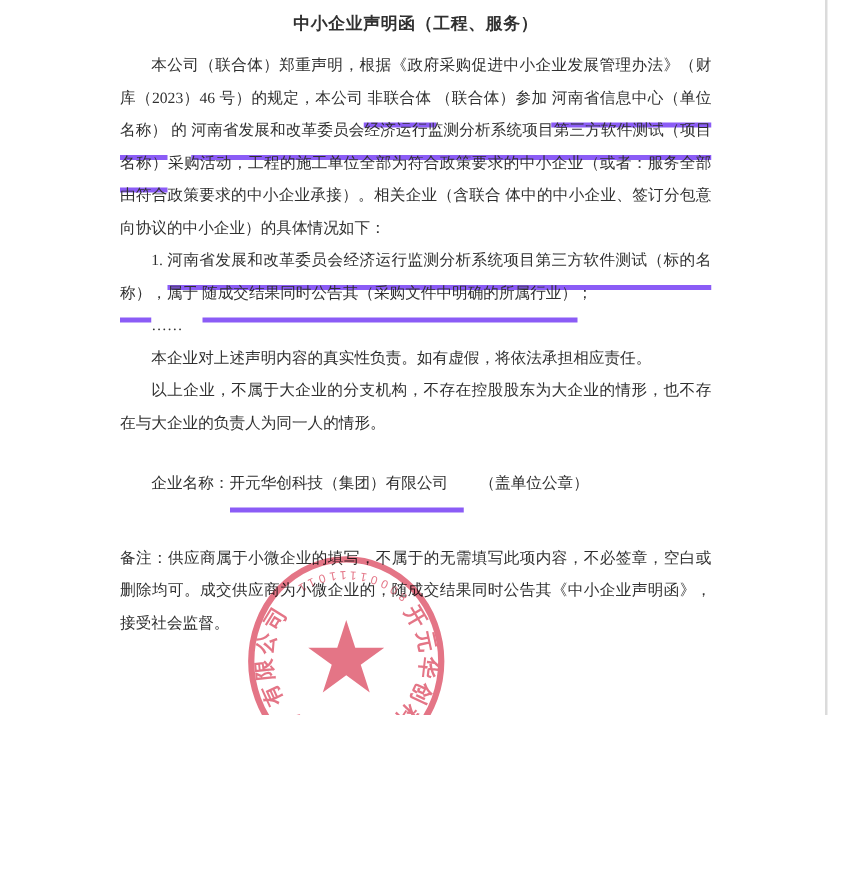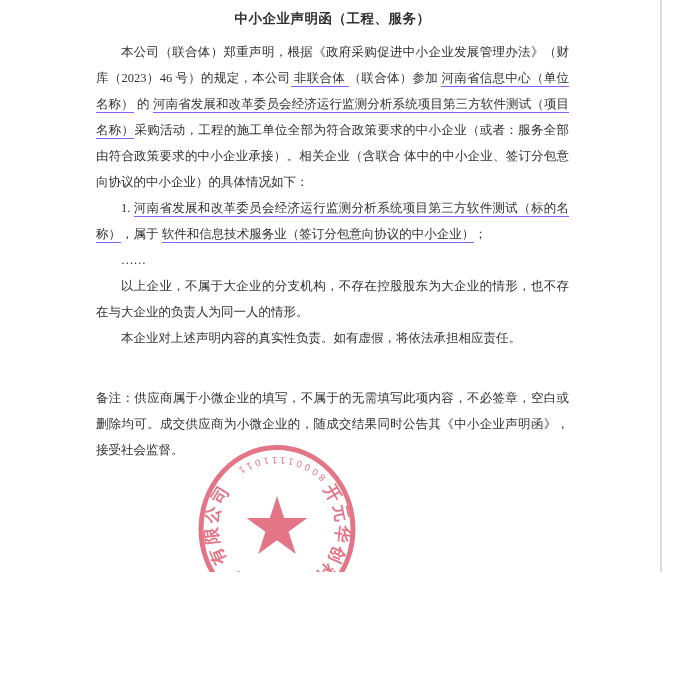--- a/index.html
+++ b/index.html
@@ -17,21 +17,21 @@
   }
   .doc-title{
     text-align:center;font-weight:700;font-size:13.5px;
     line-height:22px;margin:0 0 9px 0;letter-spacing:.5px;
   }
   .para{
     margin:0;text-align:justify;text-indent:2em;
     word-break:break-all;
   }
   .para span{text-indent:0;}
-  .u{border-bottom:1px solid #8b5cf6;padding-bottom:1px;}
+  .u{border-bottom:4px solid #8b5cf6;padding-bottom:13px;}
   [data-para="sig-name"]{margin-top:22px;}
   [data-para="note"]{text-indent:0;margin-top:34px;font-family:Liberation Serif, serif;}
   
   .stamp{
     position:absolute;left:195px;top:442px;width:164px;height:172px;
     opacity:.8;mix-blend-mode:multiply;pointer-events:none;
   }
   .stamp svg{display:block;width:100%;height:100%;}
   .seal-name{font-family:"Liberation Sans","DejaVu Sans",sans-serif;font-weight:700;font-size:17px;letter-spacing:2.5px;}
   .seal-serial{font-family:"Liberation Sans","DejaVu Sans",sans-serif;font-size:9.5px;letter-spacing:4px;}
@@ -48,24 +48,25 @@
 </style>
 </head>
 <body>
 
 <div class="page">
 
   <div class="content">
     <div class="doc-title">中小企业声明函（工程、服务）</div>
     <div>
         <p class="para" data-para="intro"><span>本公司（联合体）郑重声明，根据《政府采购促进中小企业发展管理办法》（财库（2023）46 号）的规定，本公司</span><span class="u"> 非联合体 </span><span>（联合体）参加 </span><span class="u">河南省信息中心（单位名称）</span><span> 的 </span><span class="u">河南省发展和改革委员会经济运行监测分析系统项目第三方软件测试（项目名称）</span><span>采购活动，工程的施工单位全部为符合政策要求的中小企业（或者：服务全部由符合政策要求的中小企业承接）。相关企业（含联合 体中的中小企业、签订分包意向协议的中小企业）的具体情况如下：</span></p>
-        <p class="para" data-para="item1-title"><span>1. </span><span class="u">河南省发展和改革委员会经济运行监测分析系统项目第三方软件测试（标的名称）</span><span>，属于 </span><span class="u">软件和信息技术服务业（签订分包意向协议的中小企业）</span><span>；</span></p>
+        <p class="para" data-para="item1-title"><span>1. </span><span class="u">河南省发展和改革委员会经济运行监测分析系统项目第三方软件测试（标的名称）</span><span>，属于 </span><span class="u">随成交结果同时公告其（采购文件中明确的所属行业）</span><span>；</span></p>
         <p class="para" data-para="ellipsis"><span>……</span></p>
+        <p class="para" data-para="responsibility"><span>本企业对上述声明内容的真实性负责。如有虚假，将依法承担相应责任。</span></p>
         <p class="para" data-para="no-branch"><span>以上企业，不属于大企业的分支机构，不存在控股股东为大企业的情形，也不存在与大企业的负责人为同一人的情形。</span></p>
-        <p class="para" data-para="responsibility"><span>本企业对上述声明内容的真实性负责。如有虚假，将依法承担相应责任。</span></p>
+        <p class="para" data-para="sig-name"><span>企业名称：</span><span class="u">开元华创科技（集团）有限公司　</span><span>　（盖单位公章）</span></p>
         <p class="para" data-para="note"><span>备注：供应商属于小微企业的填写，不属于的无需填写此项内容，不必签章，空白或删除均可。成交供应商为小微企业的，随成交结果同时公告其《中小企业声明函》，接受社会监督。</span></p>
       </div>
   </div>
 
   <div class="stamp" style="color: rgb(221, 82, 104);">
     <svg viewBox="0 0 164 172" xmlns="http://www.w3.org/2000/svg">
       <defs>
         <path id="seal-name-path" d="M 82 148 A 60 60 0 1 1 82 28 A 60 60 0 1 1 82 148" fill="none"></path>
         <path id="seal-serial-path" d="M 11 88 A 71 71 0 0 0 153 88 A 71 71 0 0 0 11 88" fill="none"></path>
       </defs>

